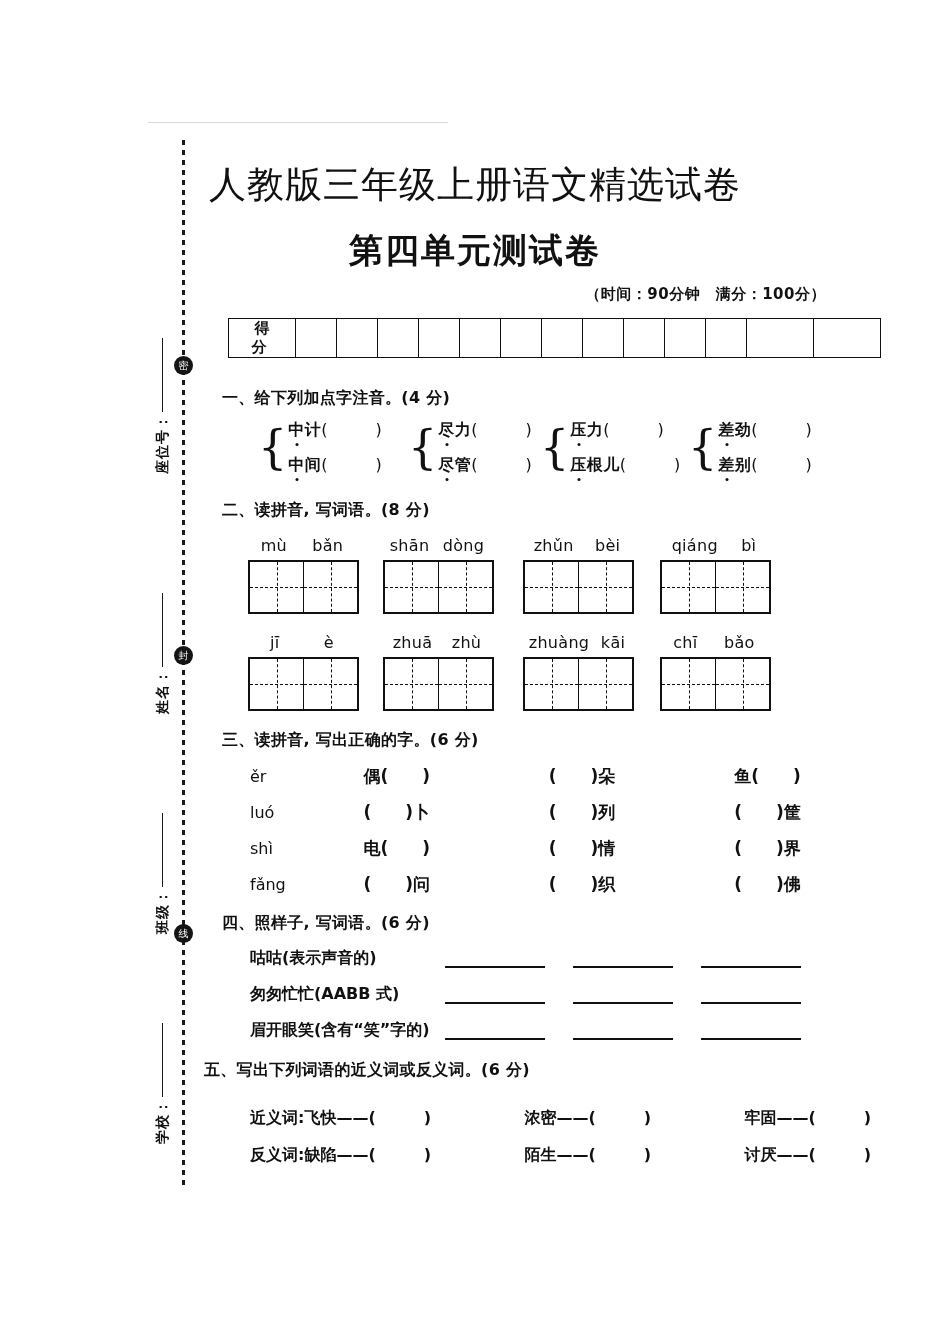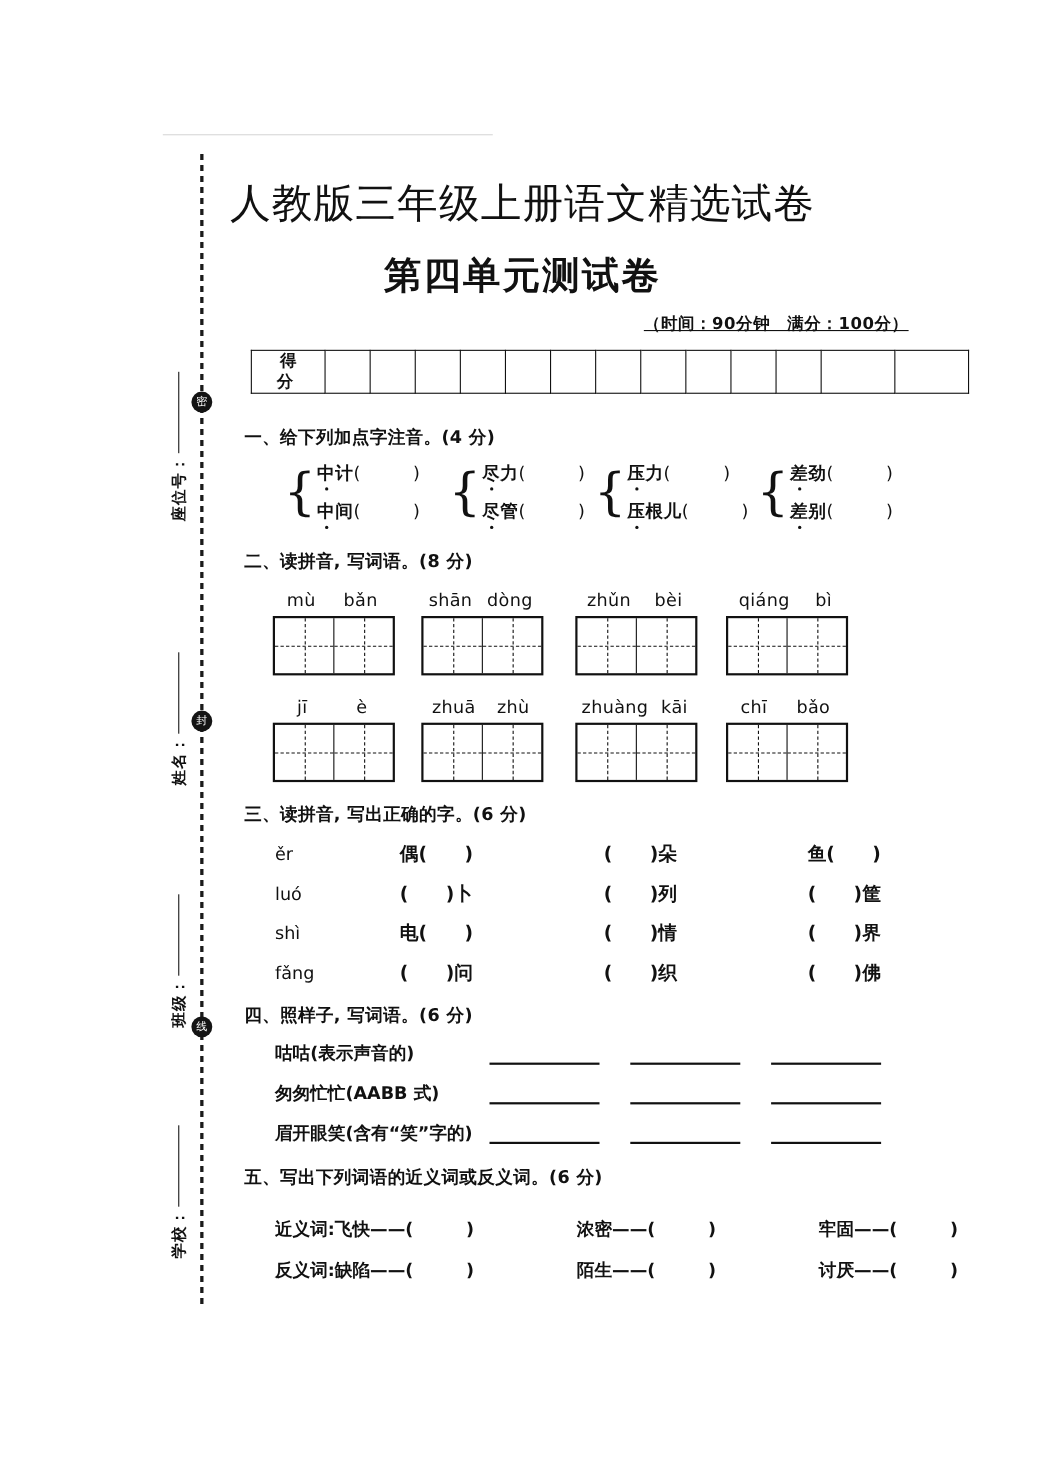--- a/index.html
+++ b/index.html
@@ -114,21 +114,20 @@
     font-weight: bold;
     letter-spacing: 2px;
   }
   .exam-meta {
     position: absolute;
     right: 124px;
     top: 285px;
     font-size: 15px;
     font-weight: bold;
     letter-spacing: 0.5px;
-    text-decoration: underline;
   }
 
   
   .score-table {
     position: absolute;
     left: 228px;
     top: 318px;
     border-collapse: collapse;
     table-layout: fixed;
   }
@@ -516,21 +515,21 @@
 
   <div class="q4row" style="left:250px; top:1020px;">
     <span class="prompt">眉开眼笑(含有“笑”字的)</span>
   </div>
   <div class="q4blanks" style="left:445px; top:1037px;">
     <span class="bl"></span>
     <span class="bl"></span>
     <span class="bl"></span>
   </div>
 
-  <div class="section-head" style="left:222px; top:1060px;">五、写出下列词语的近义词或反义词。(6 分)</div>
+  <div class="section-head" style="left:204px; top:1060px;">五、写出下列词语的近义词或反义词。(6 分)</div>
 
   <div class="q5row" style="left:250px; top:1096px;">
     <span class="lead">近义词:</span><span class="item">飞快——(　　　)</span><span class="item">浓密——(　　　)</span><span class="item">牢固——(　　　)</span>
   </div>
 
   <div class="q5row" style="left:250px; top:1133px;">
     <span class="lead">反义词:</span><span class="item">缺陷——(　　　)</span><span class="item">陌生——(　　　)</span><span class="item">讨厌——(　　　)</span>
   </div>
 
 </div>

